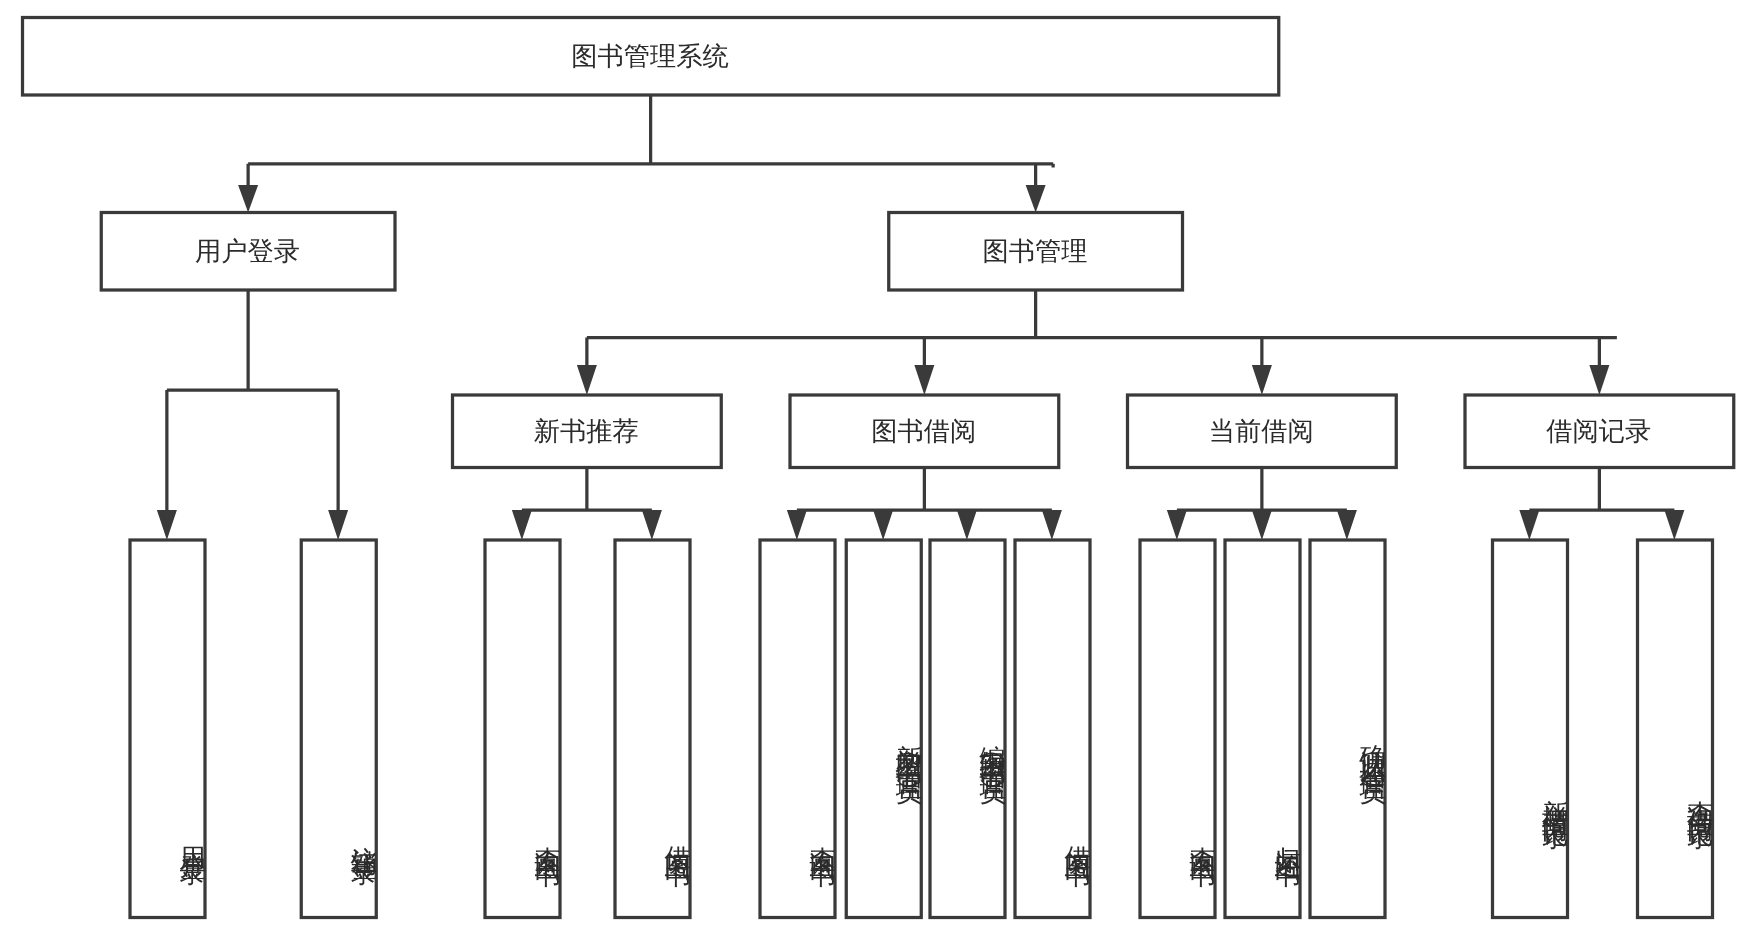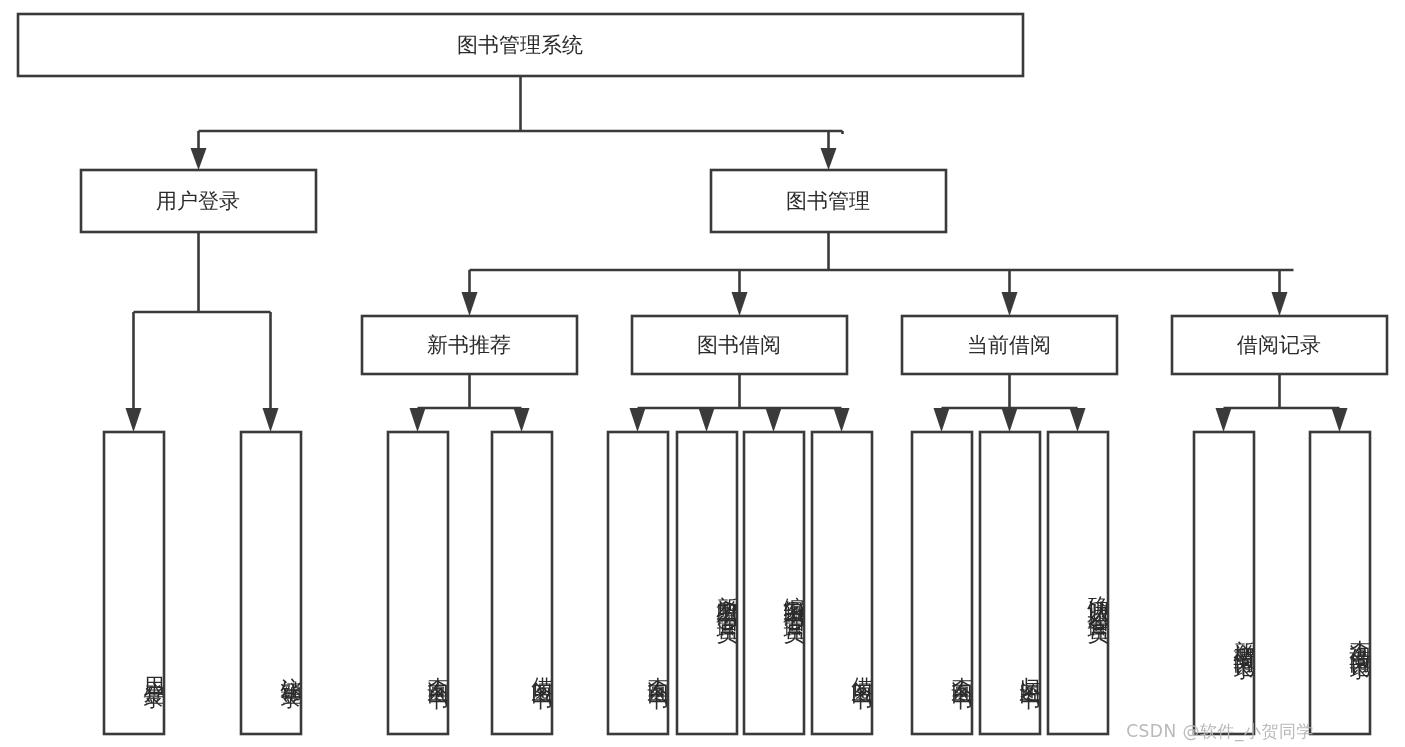--- a/index.html
+++ b/index.html
@@ -201,15 +201,14 @@
   <div class="leaf-label-wrap" style="left:744px; top:432px; width:60px; height:302px; padding-top:14px;">编辑图书（管理员）</div>
   <div class="leaf-label-wrap" style="left:812px; top:432px; width:60px; height:302px; padding-top:85px;">借阅图书</div>
 
   <div class="leaf-label-wrap" style="left:912px; top:432px; width:60px; height:302px; padding-top:85px;">查询图书</div>
   <div class="leaf-label-wrap" style="left:980px; top:432px; width:60px; height:302px; padding-top:85px;">归还图书</div>
   <div class="leaf-label-wrap" style="left:1048px; top:432px; width:60px; height:302px; padding-top:14px;">确认归还（管理员）</div>
 
   <div class="leaf-label-wrap" style="left:1194px; top:432px; width:60px; height:302px; padding-top:52px;">新增借阅记录</div>
   <div class="leaf-label-wrap" style="left:1310px; top:432px; width:60px; height:302px; padding-top:52px;">查询借阅记录</div>
 
-  <div class="watermark">CSDN @软件_小贺同学</div>
 
 </div>
 
 </body></html>

